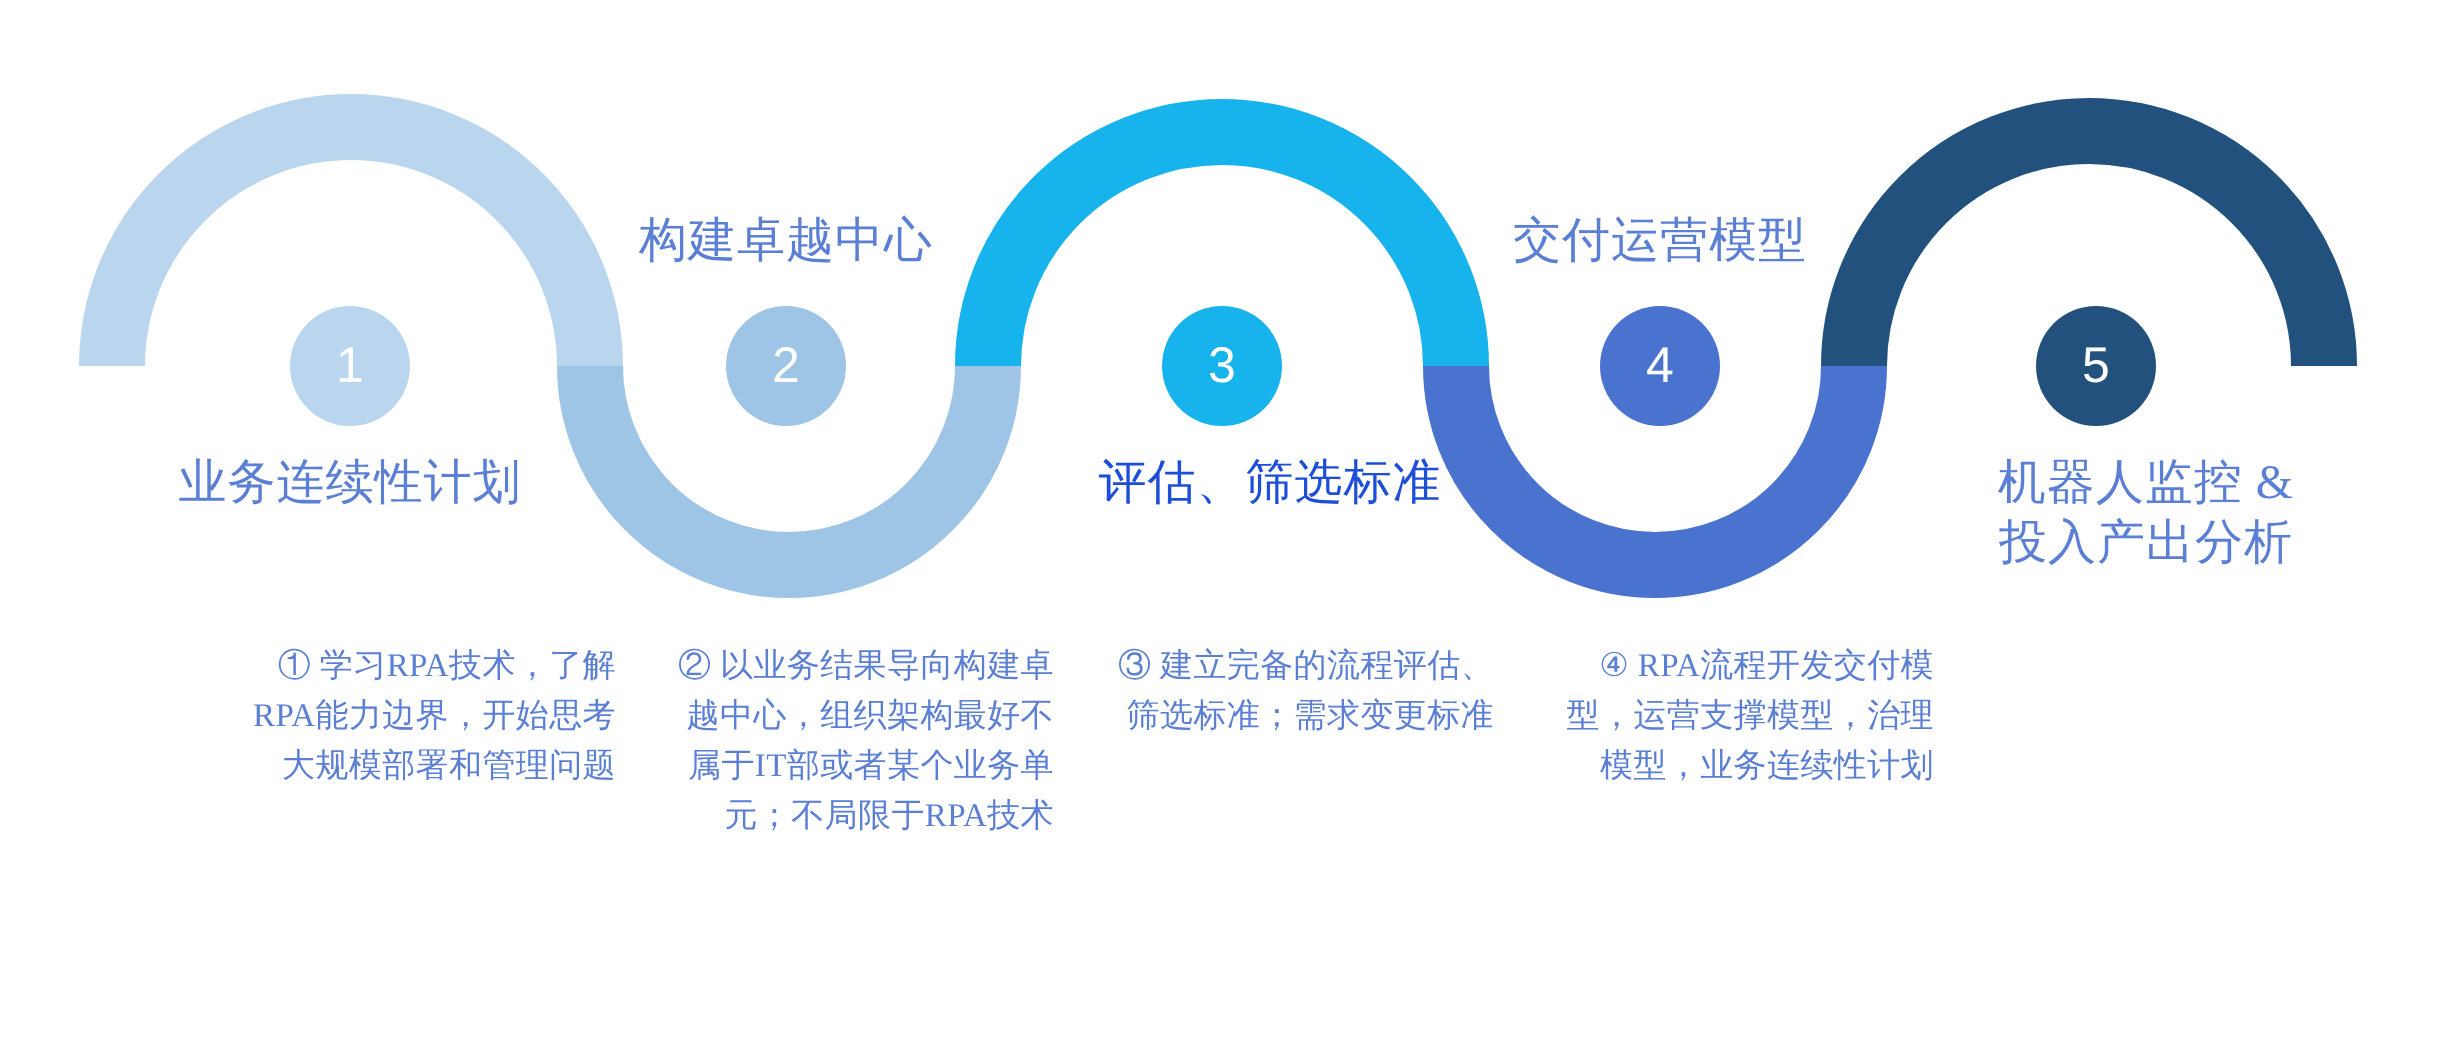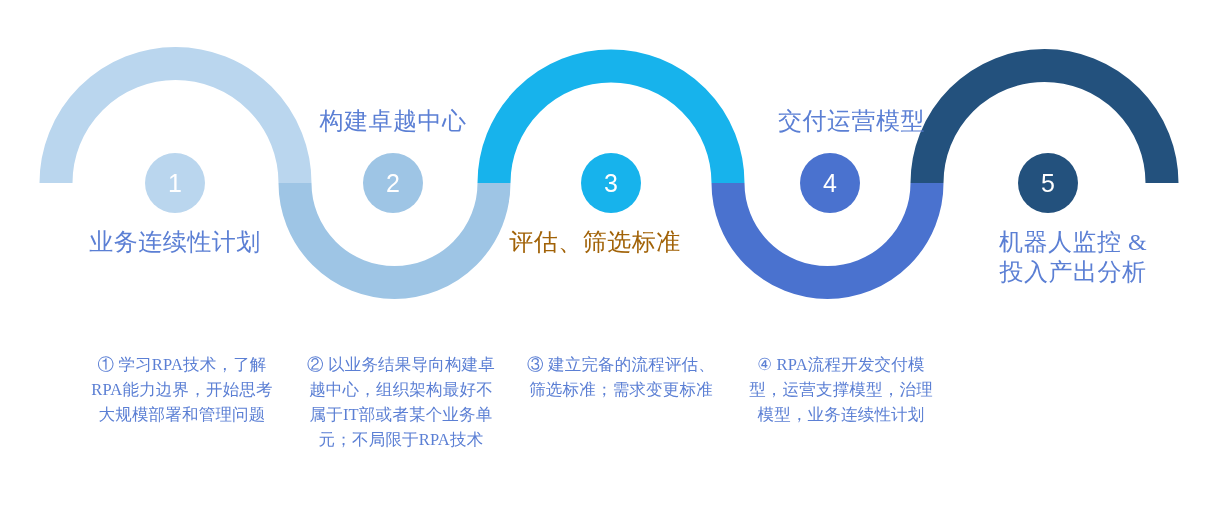--- a/index.html
+++ b/index.html
@@ -36,27 +36,28 @@
     font-size:24px;
     line-height:30px;
     white-space:pre-line;
     text-align:center;
     letter-spacing:.5px;
   }
 
   
   .desc{
     position:absolute;
-    top:352px;
+    top:320px;
     width:196px;
     color:#5b7fd4;
     font-size:16.5px;
     line-height:25px;
-    text-align:center;
+    text-align:right;
     letter-spacing:.2px;
+    margin-left:28px;
   }
 </style>
 </head>
 <body style="background: rgb(255, 255, 255);">
 
 <div id="stage">
 
   <svg id="ribbon" viewBox="0 0 1224 531" xmlns="http://www.w3.org/2000/svg">
     <defs></defs>
     <g fill="none" stroke-width="33" stroke-linecap="butt">
@@ -84,22 +85,22 @@
   </div>
   <div class="step-circle" style="left: 800px; top: 153px; background: rgb(74, 114, 207);">
     <span>4</span>
   </div>
   <div class="step-circle" style="left: 1018px; top: 153px; background: rgb(35, 81, 125);">
     <span>5</span>
   </div>
 
   <div class="step-heading" style="left: 80px; top: 227px; width: 190px; color: rgb(91, 127, 212);">业务连续性计划</div>
   <div class="step-heading" style="left: 298px; top: 106px; width: 190px; color: rgb(91, 127, 212);">构建卓越中心</div>
-  <div class="step-heading" style="left: 500px; top: 227px; width: 190px; color: #a16207;">评估、筛选标准</div>
-  <div class="step-heading" style="left: 735px; top: 106px; width: 190px; color: rgb(91, 127, 212); text-align: right;">交付运营模型</div>
+  <div class="step-heading" style="left: 540px; top: 227px; width: 190px; color: #1d4ed8;">评估、筛选标准</div>
+  <div class="step-heading" style="left: 735px; top: 106px; width: 190px; color: rgb(91, 127, 212);">交付运营模型</div>
   <div class="step-heading" style="left: 978px; top: 227px; width: 190px; color: rgb(91, 127, 212);">机器人监控 &amp;
 投入产出分析</div>
 
   <div class="desc" style="left: 84px; color: rgb(91, 127, 212);">① 学习RPA技术，了解RPA能力边界，开始思考大规模部署和管理问题</div>
   <div class="desc" style="left: 303px; color: rgb(91, 127, 212);">② 以业务结果导向构建卓越中心，组织架构最好不属于IT部或者某个业务单元；不局限于RPA技术</div>
   <div class="desc" style="left: 743px; color: rgb(91, 127, 212);">④ RPA流程开发交付模型，运营支撑模型，治理模型，业务连续性计划</div>
   <div class="desc" style="left: 523px; color: rgb(91, 127, 212);">③ 建立完备的流程评估、筛选标准；需求变更标准</div>
 
 </div>
 

